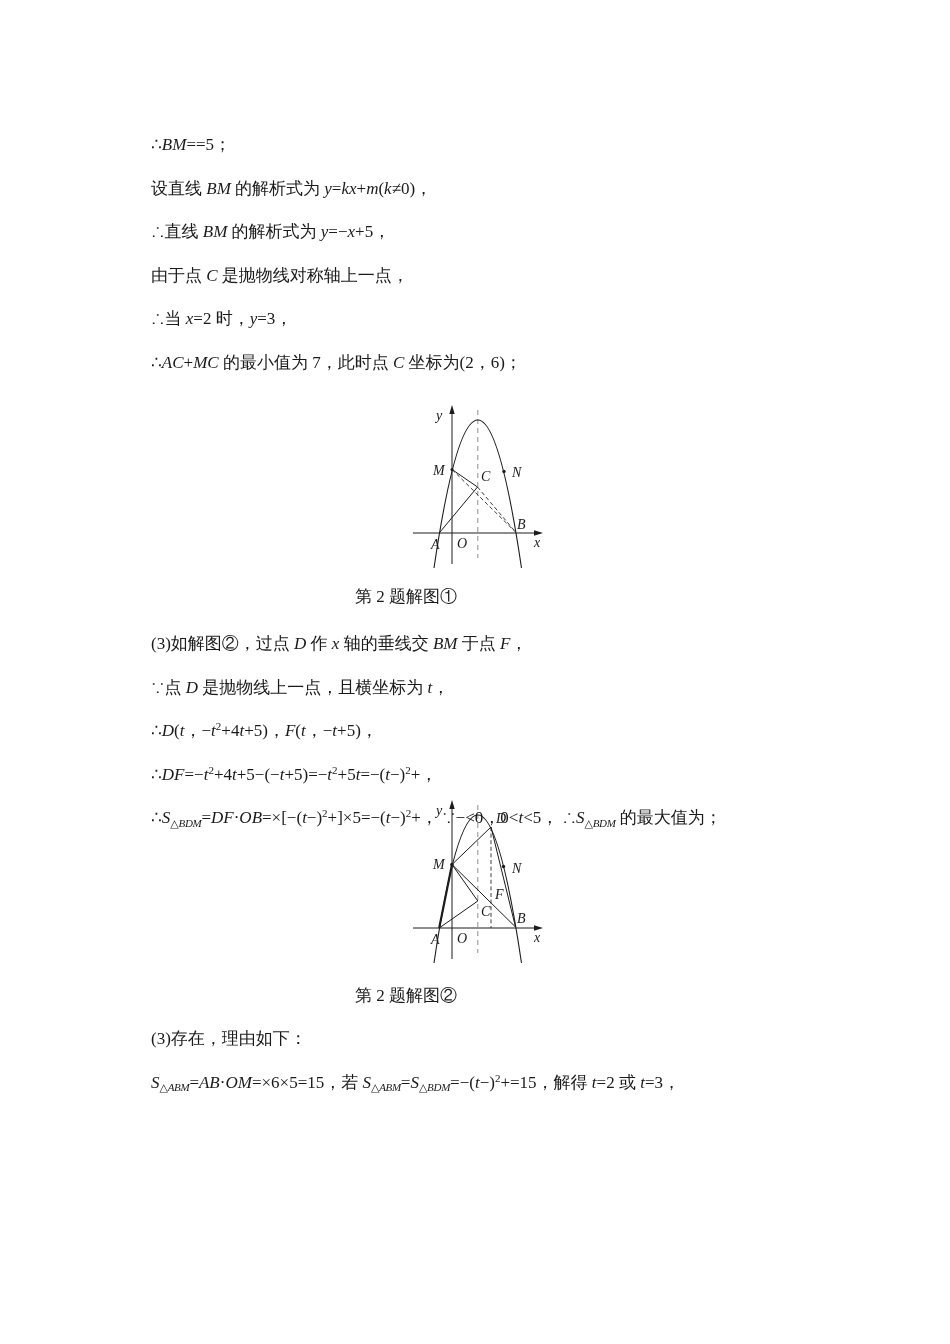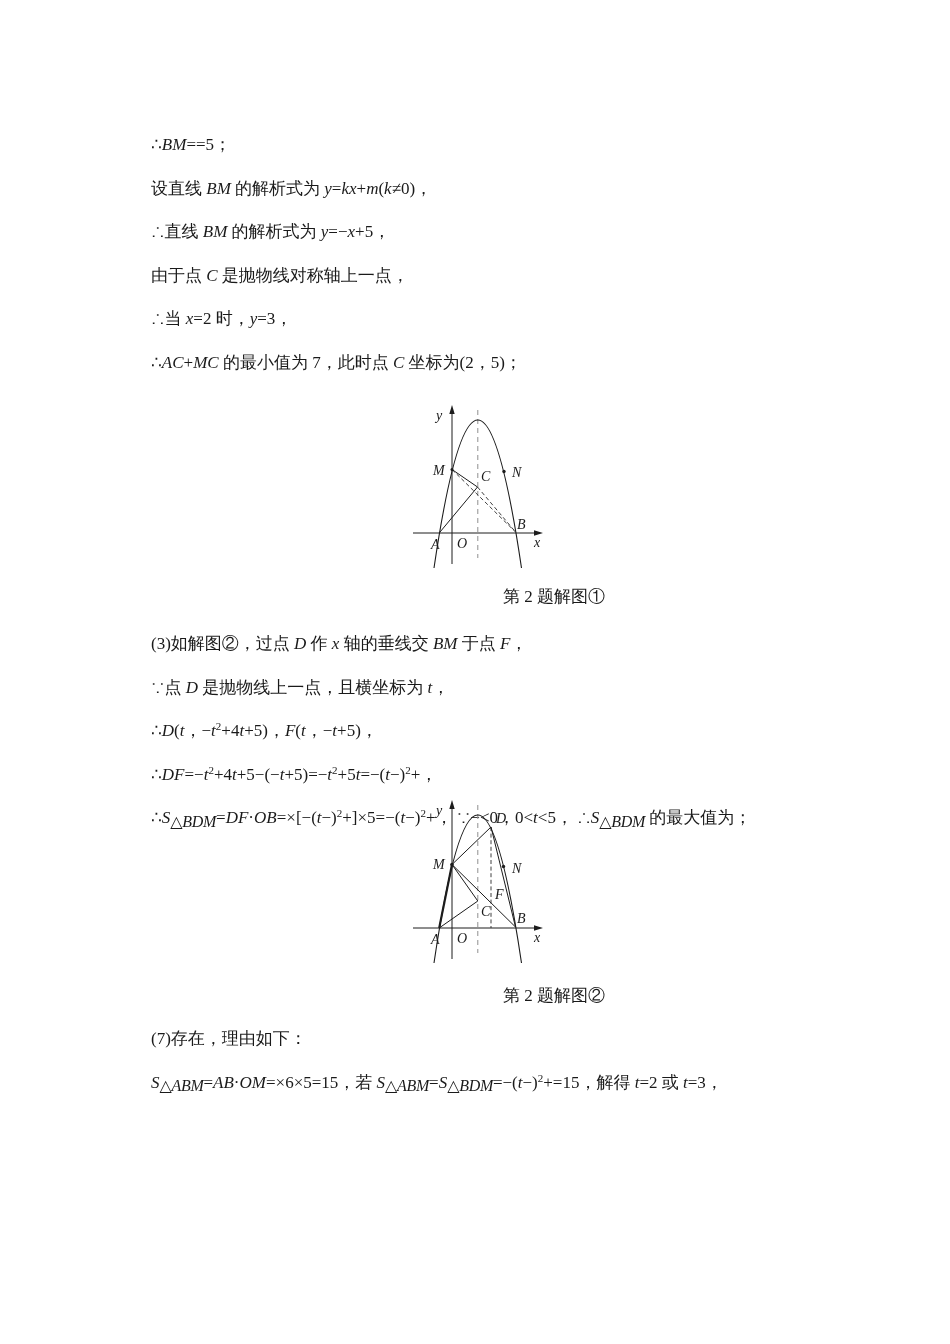--- a/index.html
+++ b/index.html
@@ -15,25 +15,25 @@
   .tline{
     margin:9px;padding:0;
     height:34.6px;line-height:34.6px;
     font-size:17px;
     white-space:pre;
     color:#1a1a1a;
   }
   .rr{font-style:normal;}
   .ri{font-style:italic;}
   .rs{font-size:11px;position:relative;top:-6px;font-style:normal;}
-  .ru{font-size:16px;position:relative;top:3.5px;font-style:italic;letter-spacing:-0.3px;}
+  .ru{font-size:11px;position:relative;top:3.5px;font-style:italic;letter-spacing:-0.3px;}
   .fig{position:absolute;}
   .cap{
     position:absolute;left:355px;width:250px;
-    text-align:right;font-size:17px;line-height:22px;color:#1a1a1a;
+    text-align:left;font-size:17px;line-height:22px;color:#1a1a1a;
   }
   .ax{stroke:#1c1c1c;stroke-width:1;fill:none;}
   .curve{stroke:#1c1c1c;stroke-width:1.1;fill:none;}
   .seg{stroke:#1c1c1c;stroke-width:1;fill:none;}
   .segthick{stroke:#1c1c1c;stroke-width:2.2;fill:none;}
   .dashg{stroke:#8f8f8f;stroke-width:1;fill:none;stroke-dasharray:5 4;}
   .dashb{stroke:#2a2a2a;stroke-width:0.9;fill:none;stroke-dasharray:4 2.6;}
   .ah{fill:#1c1c1c;stroke:none;}
   .pt{fill:#1c1c1c;stroke:none;}
   .lbl{
@@ -45,21 +45,21 @@
 <body>
 
 <div class="page">
 
   <div class="tblock" style="top:119px">
       <p class="tline"><span class="rr">∴</span><span class="ri">BM</span><span class="rr">==5；</span></p>
       <p class="tline"><span class="rr">设直线 </span><span class="ri">BM</span><span class="rr"> 的解析式为 </span><span class="ri">y</span><span class="rr">=</span><span class="ri">kx</span><span class="rr">+</span><span class="ri">m</span><span class="rr">(</span><span class="ri">k</span><span class="rr">≠0)，</span></p>
       <p class="tline"><span class="rr">∴直线 </span><span class="ri">BM</span><span class="rr"> 的解析式为 </span><span class="ri">y</span><span class="rr">=−</span><span class="ri">x</span><span class="rr">+5，</span></p>
       <p class="tline"><span class="rr">由于点 </span><span class="ri">C</span><span class="rr"> 是抛物线对称轴上一点，</span></p>
       <p class="tline"><span class="rr">∴当 </span><span class="ri">x</span><span class="rr">=2 时，</span><span class="ri">y</span><span class="rr">=3，</span></p>
-      <p class="tline"><span class="rr">∴</span><span class="ri">AC</span><span class="rr">+</span><span class="ri">MC</span><span class="rr"> 的最小值为 7，此时点 </span><span class="ri">C</span><span class="rr"> 坐标为(2，5)；</span></p>
+      <p class="tline"><span class="rr">∴</span><span class="ri">AC</span><span class="rr">+</span><span class="ri">MC</span><span class="rr"> 的最小值为 7，此时点 </span><span class="ri">C</span><span class="rr"> 坐标为(2，6)；</span></p>
     </div>
 
   <svg class="fig" style="left:405px;top:400px" width="160" height="175" viewBox="0 0 160 175">
 
     <line class="ax" x1="8" y1="133" x2="133" y2="133"></line>
     <polygon class="ah" points="138,133 129,130.3 129,135.7"></polygon>
     <line class="ax" x1="47" y1="10" x2="47" y2="164"></line>
     <polygon class="ah" points="47,5 44.3,14 49.7,14"></polygon>
 
     <line class="dashg" x1="72.8" y1="10" x2="72.8" y2="158"></line>
@@ -126,17 +126,17 @@
     <text class="lbl" x="112" y="128">B</text>
     <text class="lbl" x="28" y="74">M</text>
     <text class="lbl" x="91" y="28">D</text>
     <text class="lbl" x="107" y="78">N</text>
     <text class="lbl" x="90" y="104">F</text>
     <text class="lbl" x="76" y="121">C</text>
   </svg>
   <div class="cap" style="top:985px">第 2 题解图②</div>
 
   <div class="tblock" style="top:1013px">
-      <p class="tline"><span class="rr">(7)存在，理由如下：</span></p>
+      <p class="tline"><span class="rr">(3)存在，理由如下：</span></p>
       <p class="tline"><span class="ri">S</span><span class="ru">△ABM</span><span class="rr">=</span><span class="ri">AB</span><span class="rr">·</span><span class="ri">OM</span><span class="rr">=×6×5=15，若 </span><span class="ri">S</span><span class="ru">△ABM</span><span class="rr">=</span><span class="ri">S</span><span class="ru">△BDM</span><span class="rr">=−(</span><span class="ri">t</span><span class="rr">−)</span><span class="rs">2</span><span class="rr">+=15，解得 </span><span class="ri">t</span><span class="rr">=2 或 </span><span class="ri">t</span><span class="rr">=3，</span></p>
     </div>
 
 </div>
 
 </body></html>

